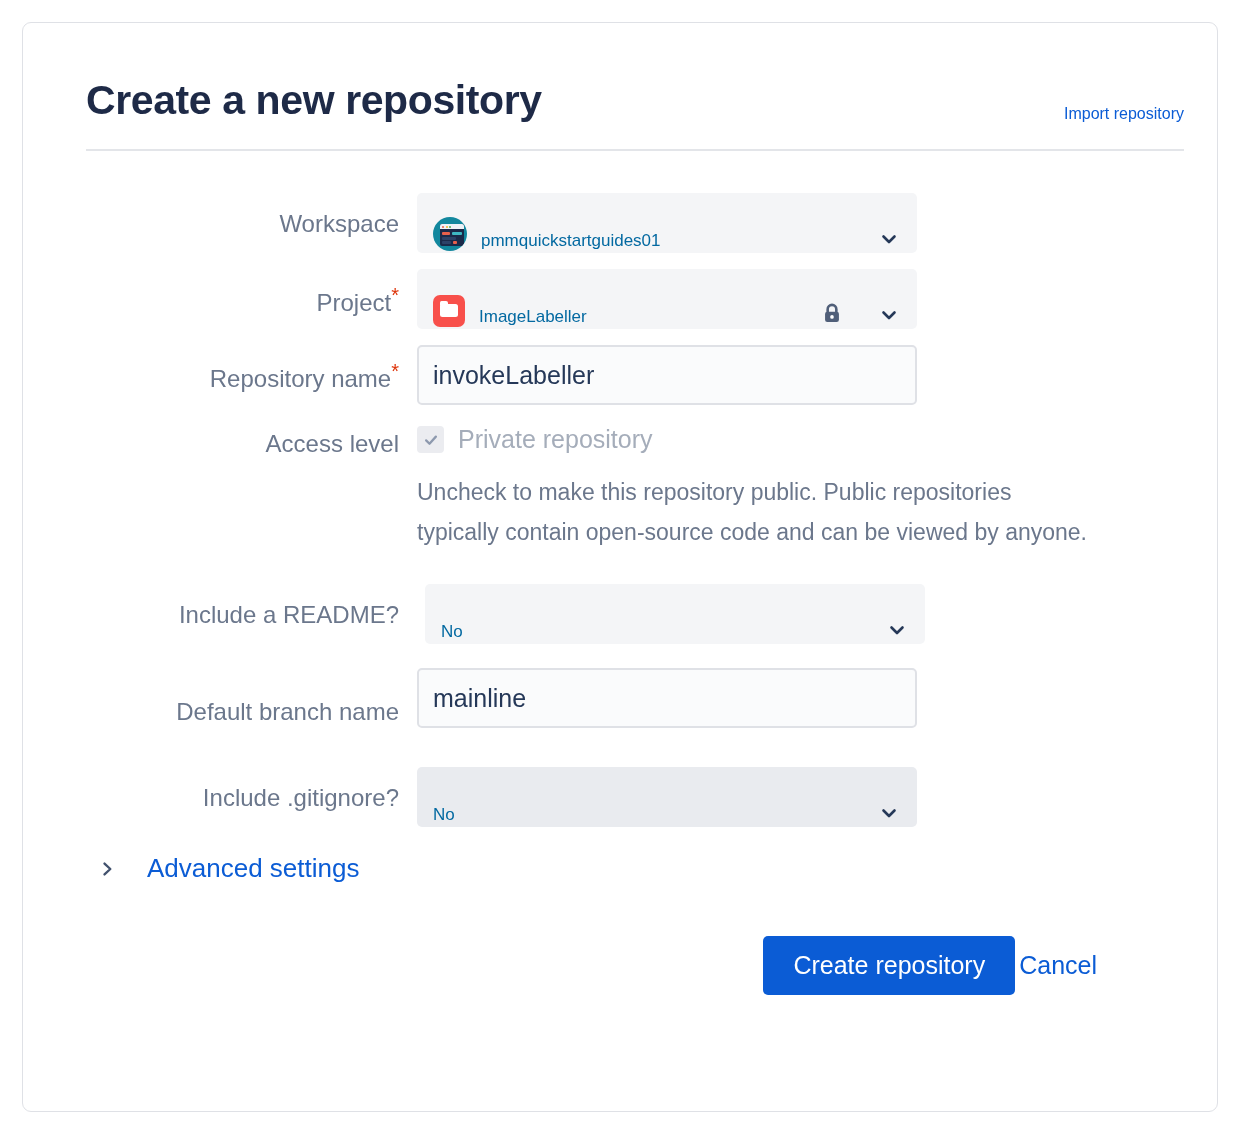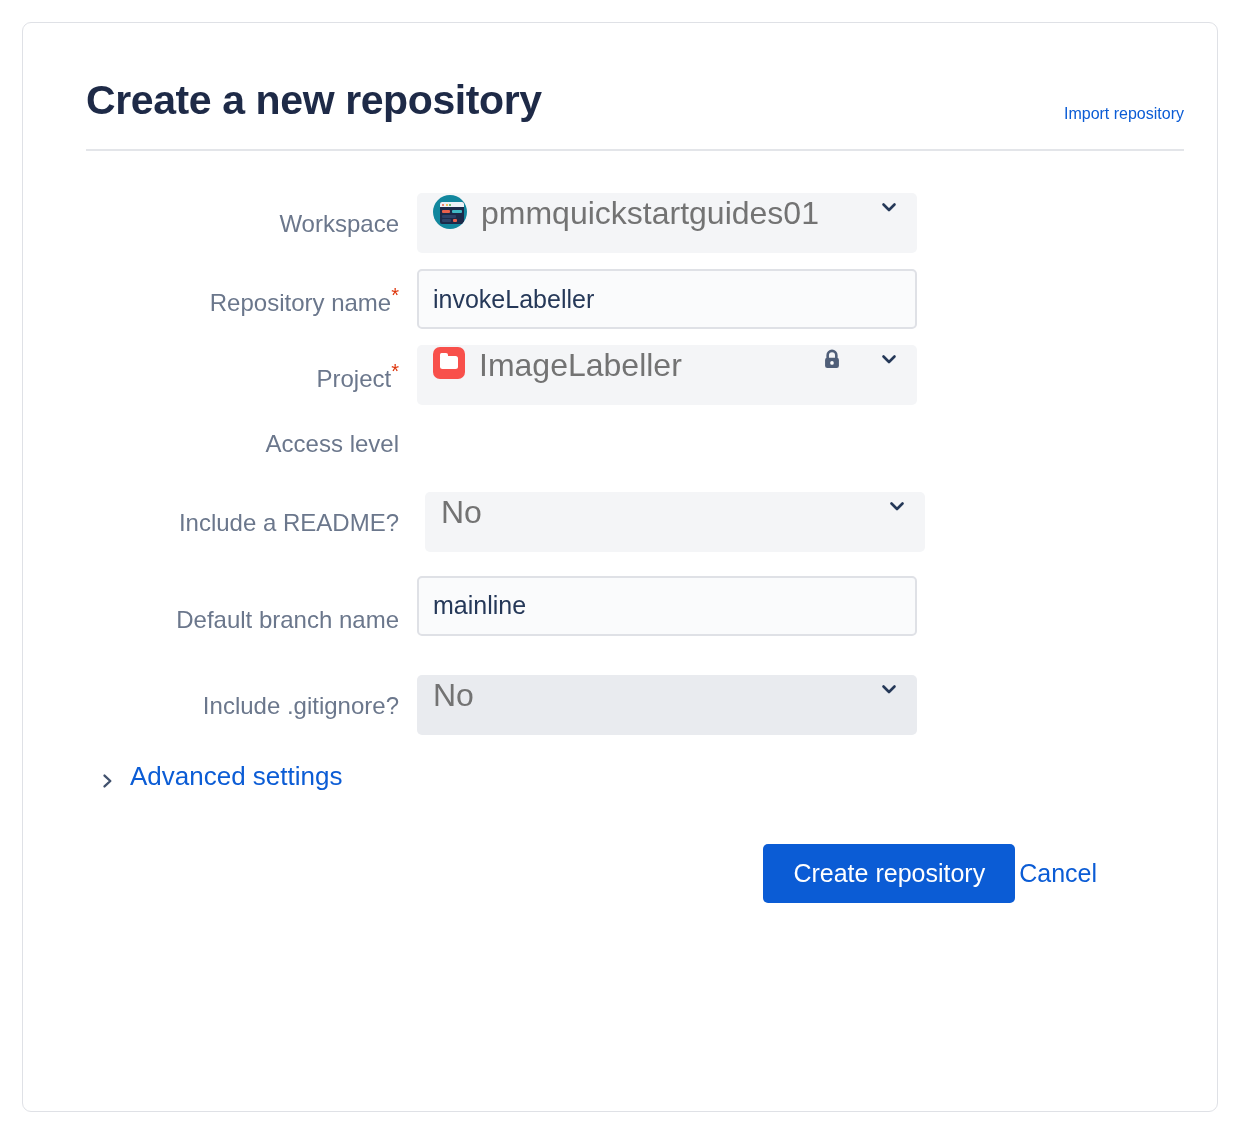--- a/index.html
+++ b/index.html
@@ -108,25 +108,25 @@
   
   .select-box {
     position: relative;
     width: 500px;
     height: 60px;
     box-sizing: border-box;
     background: #F4F5F7;
     border: 2px solid transparent;
     border-radius: 5px;
     display: flex;
-    align-items: flex-start;
+    align-items: flex-end;
     padding: 0 14px;
     cursor: pointer;
-    font-size: 32px;
-    color: #737373;
+    font-size: 17px;
+    color: #0369a1;
   }
   .select-box.hovered { background: #E9EBEF; }
   .select-box .value {
     flex: 1 1 auto;
     white-space: nowrap;
     overflow: hidden;
     text-overflow: ellipsis;
   }
   .select-box .left-icon {
     flex: 0 0 auto;
@@ -253,22 +253,22 @@
     margin-top: 19px;
     width: 678px;
     font-size: 23px;
     line-height: 1.72;
     color: #6B778C;
   }
 
   
   .advanced {
     display: flex;
-    align-items: flex-end;
-    gap: 13px;
+    align-items: center;
+    gap: 30px;
     margin-top: 26px;
     margin-left: 11px;
     cursor: pointer;
     width: max-content;
   }
   .advanced-label {
     font-size: 26px;
     color: #0B5CD5;
   }
 
@@ -340,29 +340,20 @@
               <span class="value">pmmquickstartguides01</span>
               <span class="chevron">
                 <svg width="24" height="24" viewBox="0 0 24 24" aria-hidden="true">
                   <path d="M6.5 9.5 L12 15 L17.5 9.5" fill="none" stroke="#253858" stroke-width="2.6" stroke-linecap="round" stroke-linejoin="round"></path>
                 </svg>
               </span>
             </div>
           </div>
         </div>
 
-        <div class="row row-reponame">
-          <div class="label-col">
-            <span>Repository name</span><span class="req">*</span>
-          </div>
-          <div class="field-col">
-            <input class="text-input" type="text" value="invokeLabeller" style="">
-          </div>
-        </div>
-
         <div class="row row-project">
           <div class="label-col">
             <span>Project</span><span class="req">*</span>
           </div>
           <div class="field-col">
             <div class="select-box">
               <span class="left-icon">
                 <span class="proj-icon">
                     <span class="folder"></span>
                   </span>
@@ -377,23 +368,43 @@
               </span>
               <span class="chevron">
                 <svg width="24" height="24" viewBox="0 0 24 24" aria-hidden="true">
                   <path d="M6.5 9.5 L12 15 L17.5 9.5" fill="none" stroke="#253858" stroke-width="2.6" stroke-linecap="round" stroke-linejoin="round"></path>
                 </svg>
               </span>
             </div>
           </div>
         </div>
 
+        <div class="row row-reponame">
+          <div class="label-col">
+            <span>Repository name</span><span class="req">*</span>
+          </div>
+          <div class="field-col">
+            <input class="text-input" type="text" value="invokeLabeller" style="">
+          </div>
+        </div>
+
         <div class="row row-access">
           <div class="label-col">
             <span>Access level</span>
+          </div>
+          <div class="field-col">
+            <div class="check-line">
+              <span class="checkbox">
+                <svg width="18" height="18" viewBox="0 0 24 24" aria-hidden="true">
+                  <path d="M5.5 12.5 L10 17 L18.5 7.5" fill="none" stroke="#8D99AE" stroke-width="3" stroke-linecap="round" stroke-linejoin="round"></path>
+                </svg>
+              </span>
+              <span class="check-label">Private repository</span>
+            </div>
+            <div class="help-text">Uncheck to make this repository public. Public repositories typically contain open-source code and can be viewed by anyone.</div>
           </div>
         </div>
 
         <div class="row row-readme" style="margin-top:32px;gap:8px;">
           <div class="label-col">
             <span>Include a README?</span>
           </div>
           <div class="field-col">
             <div class="select-box">
               <span class="value">No</span>

